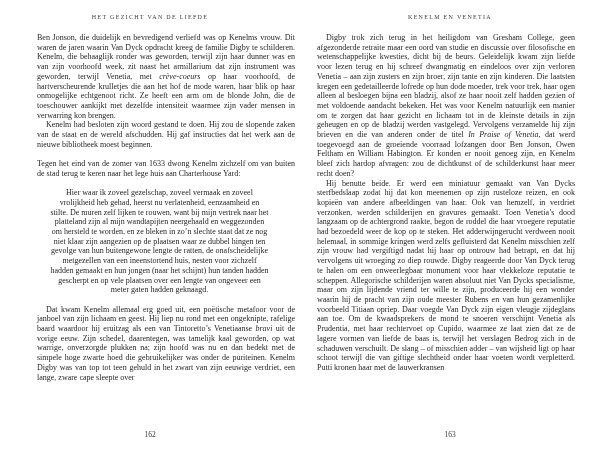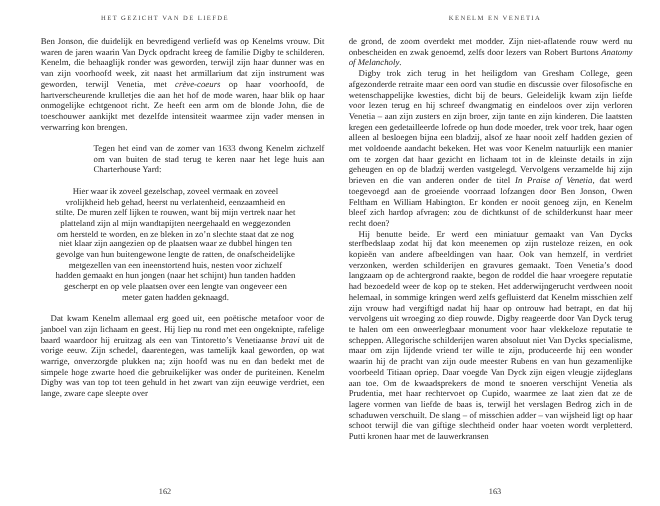--- a/index.html
+++ b/index.html
@@ -36,54 +36,53 @@
     font-size: 8px;
     line-height: 9.7px;
     text-align: justify;
     text-justify: inter-word;
     hyphens: none;
   }
   .page.left  .page-body { left: 37px; width: 258px; }
   .page.right .page-body { left: 17px; width: 258px; }
   .page-body p { margin: 0; padding: 0; }
   .page-body p.para-indent { text-indent: 9px; }
-  .page-body p.para-gap    { margin-top: 9.7px; margin-left: 48px; }
+  .page-body p.para-gap    { margin-top: 9.7px; }
   .page-body p.quote {
     margin: 9.7px 26px 9.7px 13px;
     text-align: center;
   }
   .page-body i { font-style: italic; }
   .folio {
     position: absolute; top: 430px; left: 0;
     width: 100%;
     text-align: center;
     font-size: 7.5px;
     color: #333333;
-    margin-top: 12px;
   }
 </style>
 </head>
 <body>
 
 <div class="spread">
 
   <section class="page left">
     <div class="running-header">HET GEZICHT VAN DE LIEFDE</div>
     <div class="page-body">
         <p class="para"><span>Ben Jonson, die duidelijk en bevredigend verliefd was op Kenelms vrouw. Dit waren de jaren waarin Van Dyck opdracht kreeg de familie Digby te schilderen. Kenelm, die behaaglijk ronder was geworden, terwijl zijn haar dunner was en van zijn voorhoofd week, zit naast het armillarium dat zijn instrument was geworden, terwijl Venetia, met </span><i>crève-coeurs</i><span> op haar voorhoofd, de hartverscheurende krulletjes die aan het hof de mode waren, haar blik op haar onmogelijke echtgenoot richt. Ze heeft een arm om de blonde John, die de toeschouwer aankijkt met dezelfde intensiteit waarmee zijn vader mensen in verwarring kon brengen.</span></p>
+        <p class="para-indent"><span>Kenelm had besloten zijn woord gestand te doen. Hij zou de slopende zaken van de staat en de wereld afschudden. Hij gaf instructies dat het werk aan de nieuwe bibliotheek moest beginnen.</span></p>
         <p class="para-gap"><span>Tegen het eind van de zomer van 1633 dwong Kenelm zichzelf om van buiten de stad terug te keren naar het lege huis aan Charterhouse Yard:</span></p>
         <p class="quote"><span>Hier waar ik zoveel gezelschap, zoveel vermaak en zoveel vrolijkheid heb gehad, heerst nu verlatenheid, eenzaamheid en stilte. De muren zelf lijken te rouwen, want bij mijn vertrek naar het platteland zijn al mijn wandtapijten neergehaald en weggezonden om hersteld te worden, en ze bleken in zo’n slechte staat dat ze nog niet klaar zijn aangezien op de plaatsen waar ze dubbel hingen ten gevolge van hun buitengewone lengte de ratten, de onafscheidelijke metgezellen van een ineenstortend huis, nesten voor zichzelf hadden gemaakt en hun jongen (naar het schijnt) hun tanden hadden gescherpt en op vele plaatsen over een lengte van ongeveer een meter gaten hadden geknaagd.</span></p>
         <p class="para-indent"><span>Dat kwam Kenelm allemaal erg goed uit, een poëtische metafoor voor de janboel van zijn lichaam en geest. Hij liep nu rond met een ongeknipte, rafelige baard waardoor hij eruitzag als een van Tintoretto’s Venetiaanse </span><i>bravi</i><span> uit de vorige eeuw. Zijn schedel, daarentegen, was tamelijk kaal geworden, op wat warrige, onverzorgde plukken na; zijn hoofd was nu en dan bedekt met de simpele hoge zwarte hoed die gebruikelijker was onder de puriteinen. Kenelm Digby was van top tot teen gehuld in het zwart van zijn eeuwige verdriet, een lange, zware cape sleepte over</span></p>
       </div>
     <div class="folio">162</div>
   </section>
 
   <section class="page right">
     <div class="running-header">KENELM EN VENETIA</div>
     <div class="page-body">
-        <p class="para"><span>de grond, de zoom overdekt met modder. Zijn niet-aflatende rouw werd nu onbescheiden en zwak genoemd, zelfs door lezers van Robert Burtons </span><i>Anatomy of Melancholy</i><span>.</span></p>
         <p class="para-indent"><span>Digby trok zich terug in het heiligdom van Gresham College, geen afgezonderde retraite maar een oord van studie en discussie over filosofische en wetenschappelijke kwesties, dicht bij de beurs. Geleidelijk kwam zijn liefde voor lezen terug en hij schreef dwangmatig en eindeloos over zijn verloren Venetia – aan zijn zusters en zijn broer, zijn tante en zijn kinderen. Die laatsten kregen een gedetailleerde lofrede op hun dode moeder, trek voor trek, haar ogen alleen al besloegen bijna een bladzij, alsof ze haar nooit zelf hadden gezien of met voldoende aandacht bekeken. Het was voor Kenelm natuurlijk een manier om te zorgen dat haar gezicht en lichaam tot in de kleinste details in zijn geheugen en op de bladzij werden vastgelegd. Vervolgens verzamelde hij zijn brieven en die van anderen onder de titel </span><i>In Praise of Venetia</i><span>, dat werd toegevoegd aan de groeiende voorraad lofzangen door Ben Jonson, Owen Feltham en William Habington. Er konden er nooit genoeg zijn, en Kenelm bleef zich hardop afvragen: zou de dichtkunst of de schilderkunst haar meer recht doen?</span></p>
         <p class="para-indent"><span>Hij benutte beide. Er werd een miniatuur gemaakt van Van Dycks sterfbedslaap zodat hij dat kon meenemen op zijn rusteloze reizen, en ook kopieën van andere afbeeldingen van haar. Ook van hemzelf, in verdriet verzonken, werden schilderijen en gravures gemaakt. Toen Venetia’s dood langzaam op de achtergrond raakte, begon de roddel die haar vroegere reputatie had bezoedeld weer de kop op te steken. Het adderwijngerucht verdween nooit helemaal, in sommige kringen werd zelfs gefluisterd dat Kenelm misschien zelf zijn vrouw had vergiftigd nadat hij haar op ontrouw had betrapt, en dat hij vervolgens uit wroeging zo diep rouwde. Digby reageerde door Van Dyck terug te halen om een onweerlegbaar monument voor haar vlekkeloze reputatie te scheppen. Allegorische schilderijen waren absoluut niet Van Dycks specialisme, maar om zijn lijdende vriend ter wille te zijn, produceerde hij een wonder waarin hij de pracht van zijn oude meester Rubens en van hun gezamenlijke voorbeeld Titiaan opriep. Daar voegde Van Dyck zijn eigen vleugje zijdeglans aan toe. Om de kwaadsprekers de mond te snoeren verschijnt Venetia als Prudentia, met haar rechtervoet op Cupido, waarmee ze laat zien dat ze de lagere vormen van liefde de baas is, terwijl het verslagen Bedrog zich in de schaduwen verschuilt. De slang – of misschien adder – van wijsheid ligt op haar schoot terwijl die van giftige slechtheid onder haar voeten wordt verpletterd. Putti kronen haar met de lauwerkransen</span></p>
       </div>
     <div class="folio">163</div>
   </section>
 
 </div>
 
 </body></html>

